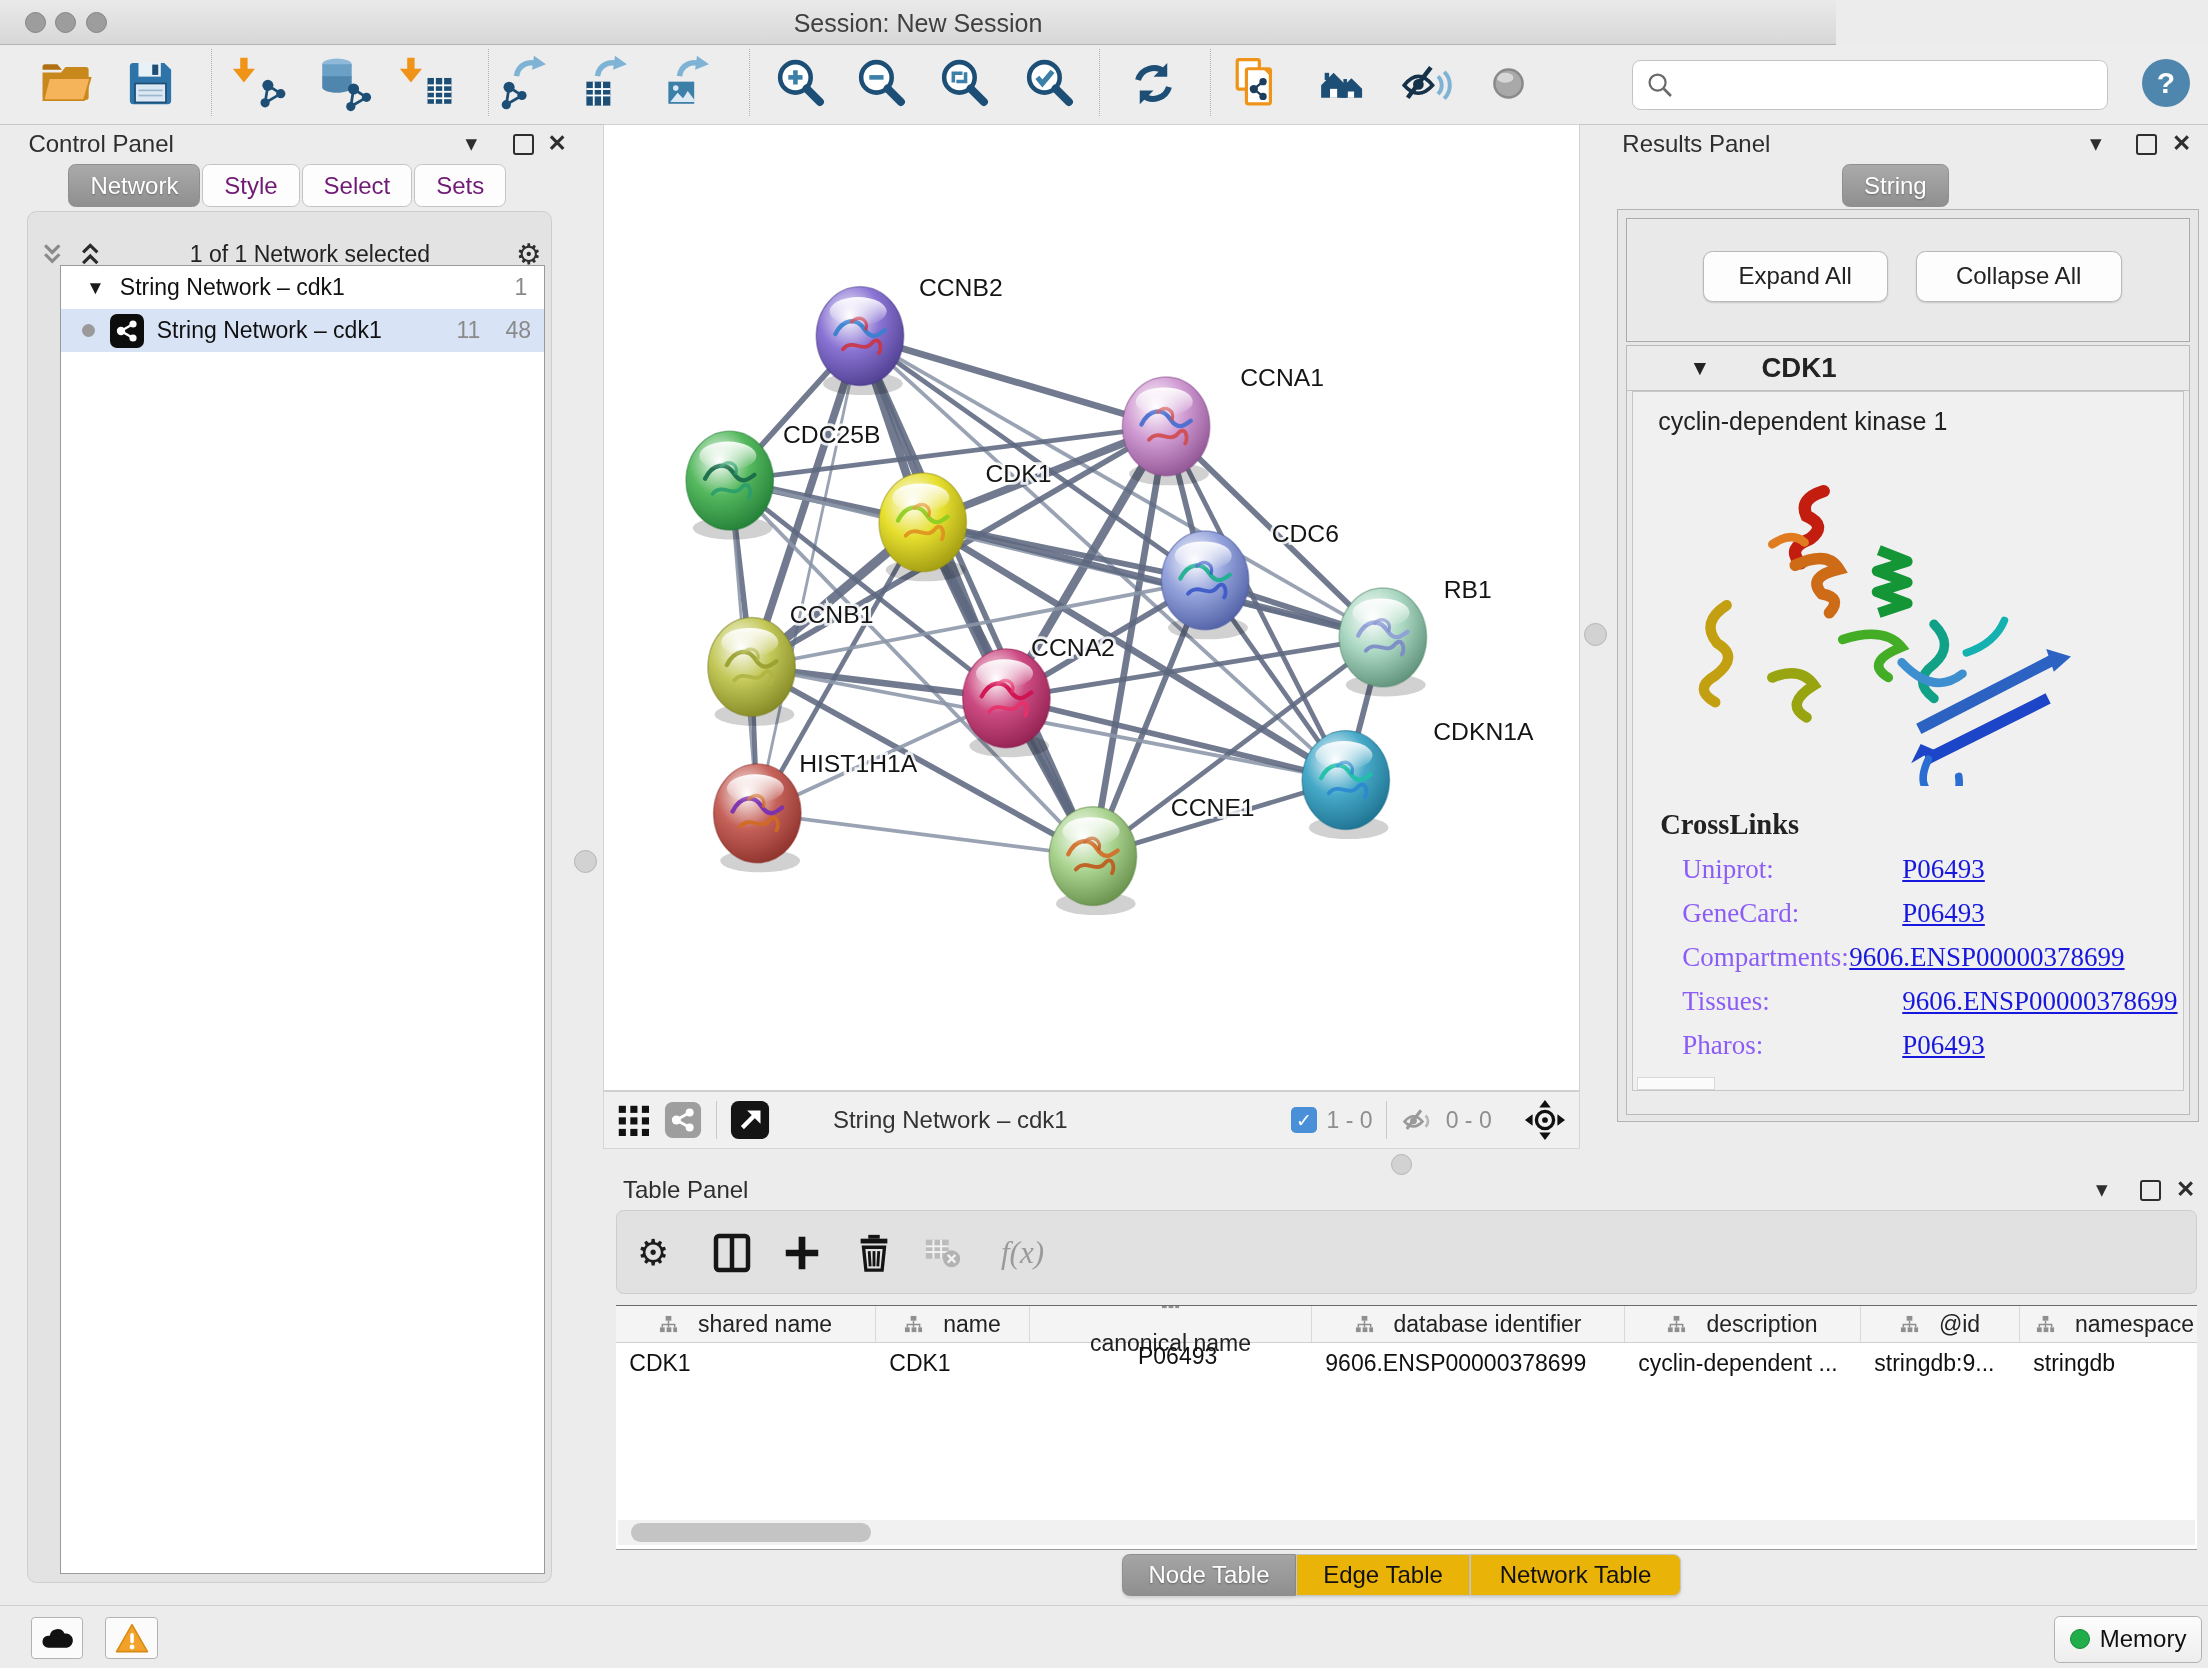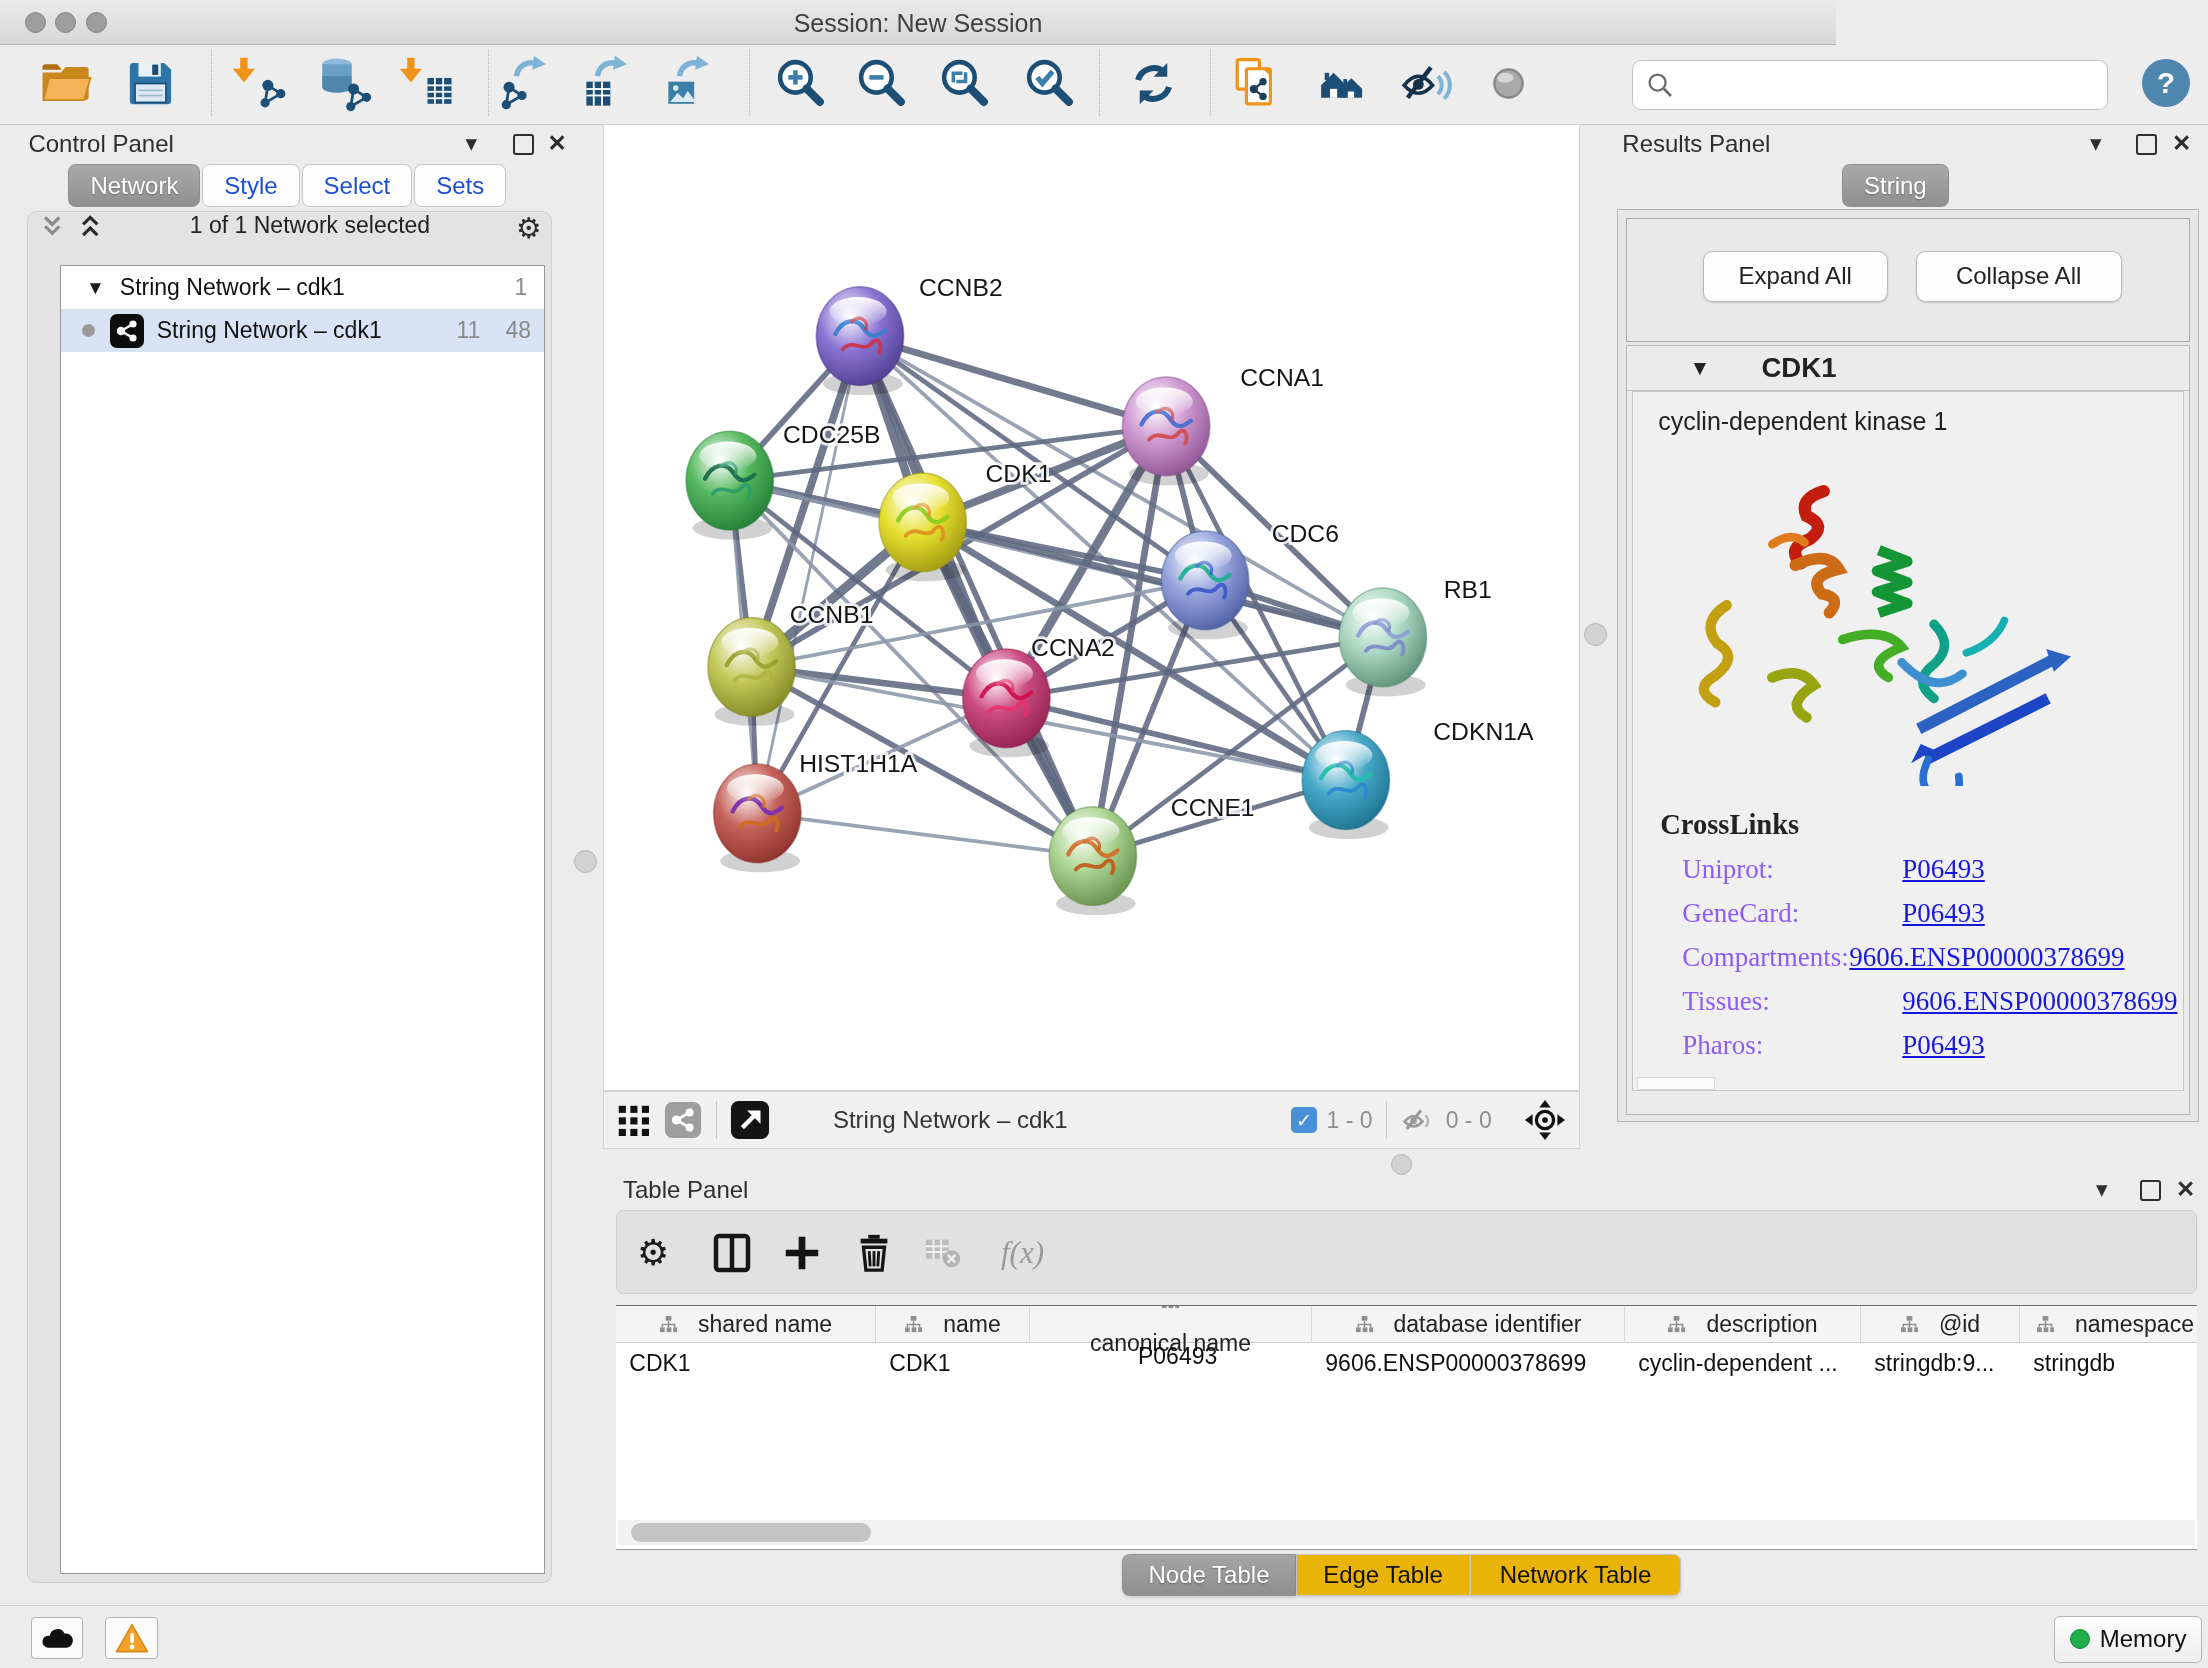--- a/index.html
+++ b/index.html
@@ -31,25 +31,25 @@
 
   
   .panel-title{font-size:24px;color:#2e2e2e;}
   .win-icn{font-size:23px;color:#2e2e2e;line-height:1;}
   .float-sq{display:inline-block;width:17px;height:17px;border:2.4px solid #2e2e2e;border-radius:2.9px;}
 
   
   .cp-box{left:27px;top:211px;width:523px;height:1370px;background:#e3e3e3;
     border:1px solid #cecece;border-radius:9.5px;}
   .tab{display:inline-block;font-size:24px;padding:6.7px 21px;background:#fdfdfd;
-    border:1px solid #c4c4c4;border-radius:7.6px;margin-right:1.9px;color:#1d4ed8;}
+    border:1px solid #c4c4c4;border-radius:7.6px;margin-right:1.9px;color:#701a75;}
   .tab.sel{background:linear-gradient(#aaaaaa,#8f8f8f);color:#fff;border-color:#8f8f8f;
     text-shadow:0 1px 1.9px rgba(0,0,0,.3);}
-  .cp-toolrow{position:absolute;left:9.5px;top:0;right:9.5px;height:38px;
-    display:flex;align-items:flex-start;font-size:23px;color:#222;}
+  .cp-toolrow{position:absolute;left:9.5px;top:23px;right:9.5px;height:38px;
+    display:flex;align-items:center;font-size:23px;color:#222;}
   .tree{position:absolute;left:32px;top:53px;right:5.7px;bottom:7.6px;background:#fff;
     border:1px solid #9a9a9a;}
   .tree-row{height:43px;display:flex;align-items:center;font-size:23px;color:#111;}
   .tree-row.sel{background:#d8e4f6;}
   .cnt{color:#8a8a8a;}
 
   
   .canvas{left:603px;top:124px;width:977px;height:967px;background:#fff;
     border:1px solid #d2d2d2;box-sizing:border-box;}
   .node-label{font:26px "Liberation Sans",sans-serif;fill:#141414;

